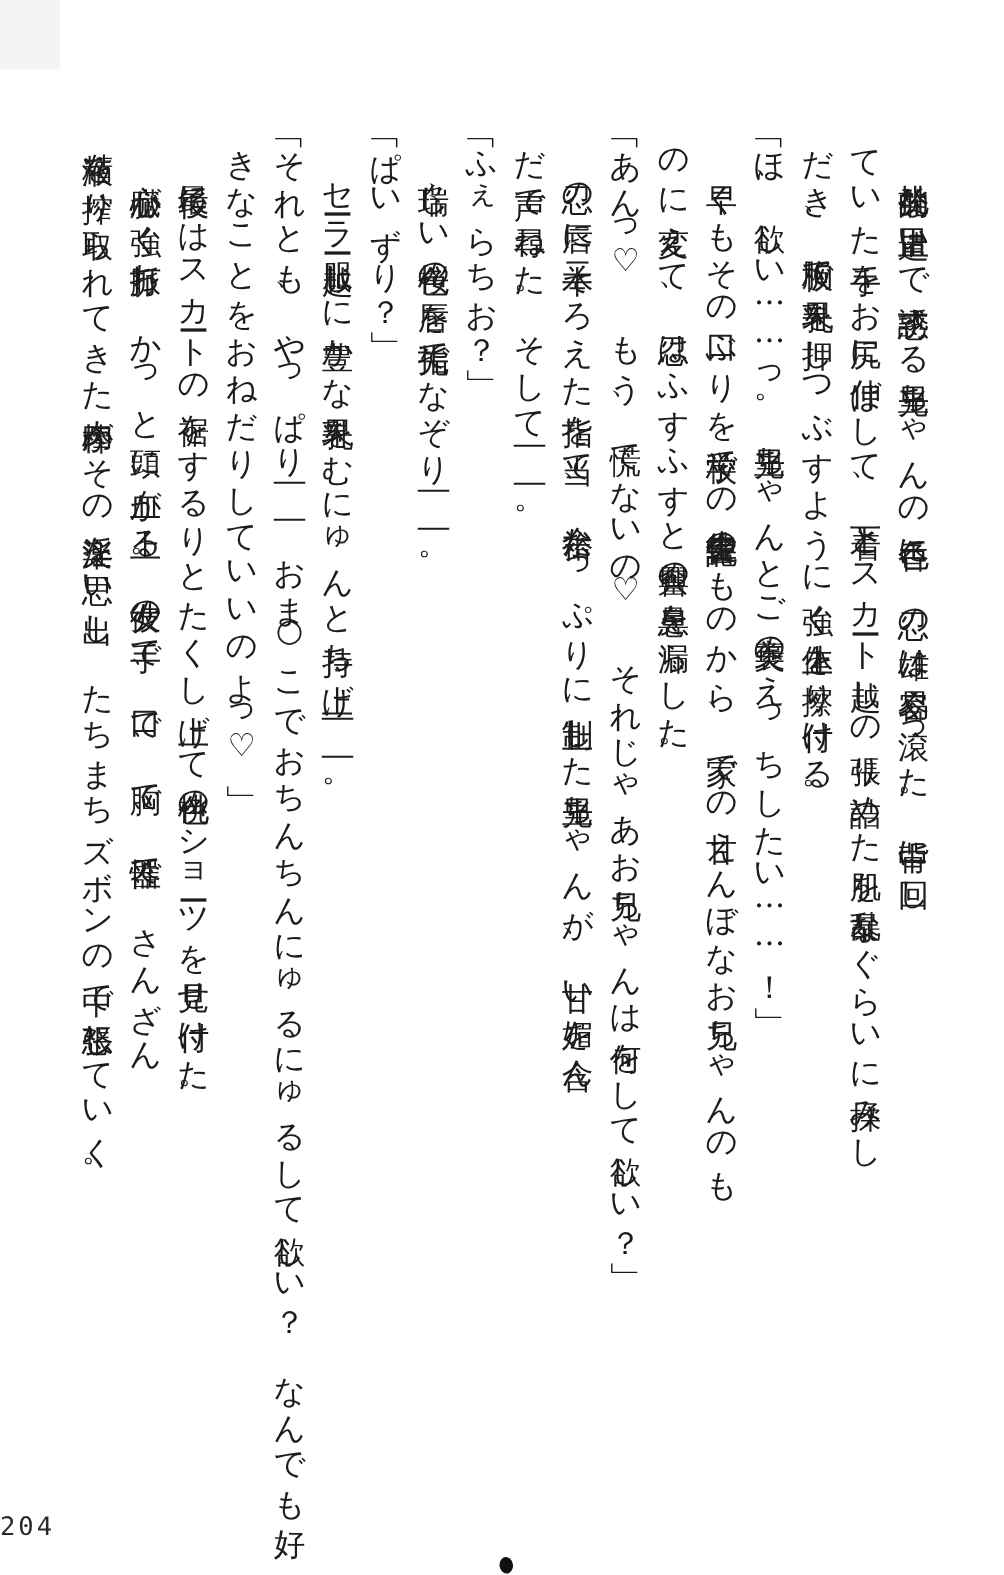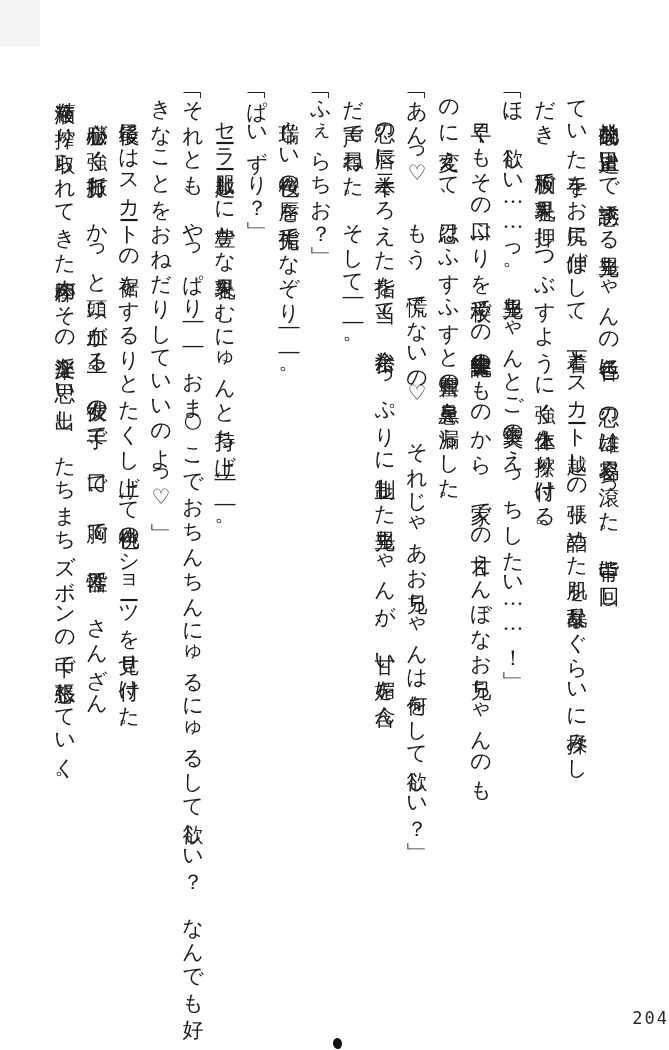--- a/index.html
+++ b/index.html
@@ -42,21 +42,21 @@
     height: 100%;
   }
   .tcol.indent {
     text-indent: 22px;
   }
   .page-number {
     position: absolute;
     left: 0;
     right: 0;
     bottom: 22px;
-    text-align: right;
+    text-align: left;
     font-family: "DejaVu Sans Mono", "Liberation Mono", monospace;
     font-weight: 400;
     font-size: 17px;
     letter-spacing: 2px;
     color: #2a2a2a;
   }
   .footer-dot {
     position: absolute;
     left: 50%;
     margin-left: -2px;

